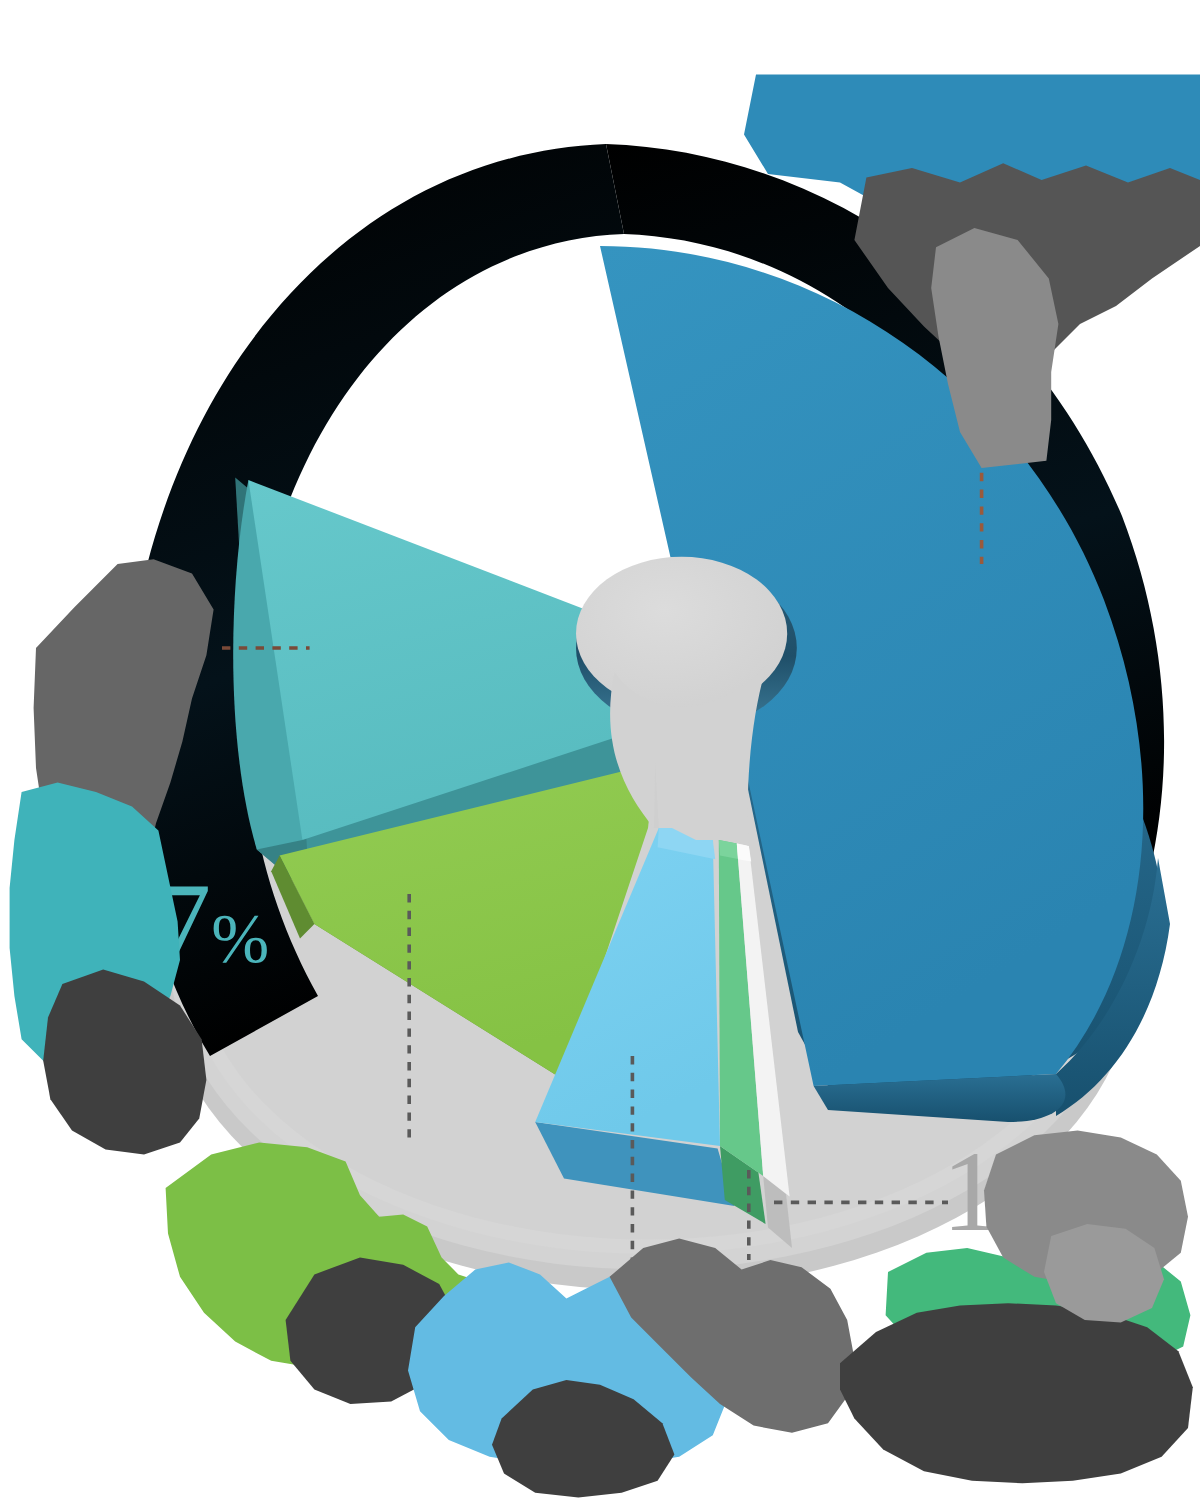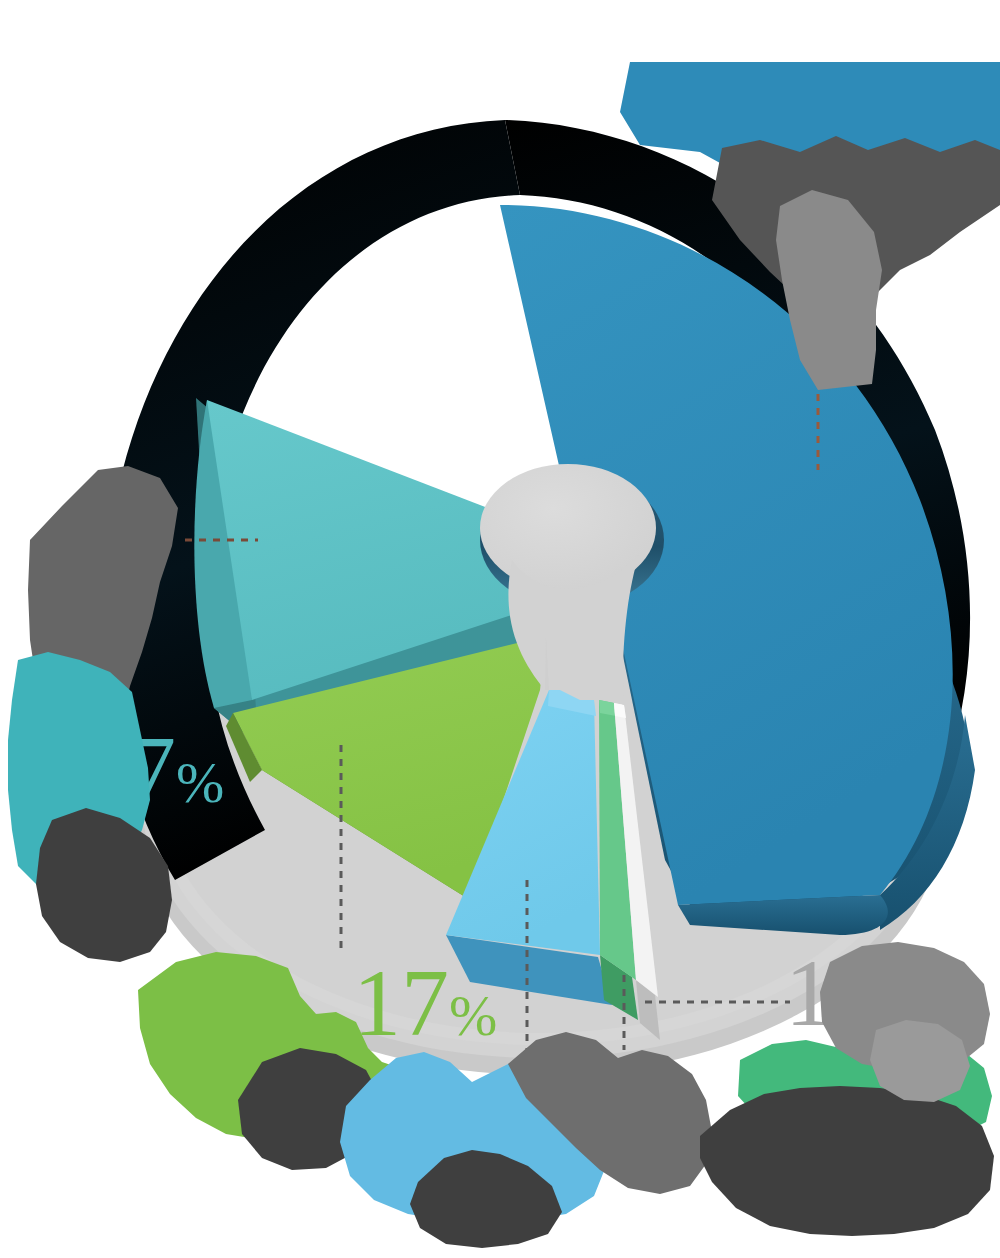--- a/index.html
+++ b/index.html
@@ -251,23 +251,20 @@
       <line x1="527" y1="880" x2="527" y2="1060" stroke="#5a5a5a"></line>
       <line x1="624" y1="975" x2="624" y2="1050" stroke="#5a5a5a"></line>
       <line x1="645" y1="1002" x2="790" y2="1002" stroke="#5a5a5a"></line>
     </g>
   </svg>
 
   <div class="pct-label" style="left:128px;top:722px;color:#4bb5bb;">
     <span class="pct-num">7</span><span class="pct-sign">%</span>
   </div>
 
-  <div class="pct-label" style="left:353px;top:955px;color:#7cbf46;">
-    <span class="pct-num">17</span><span class="pct-sign">%</span>
-  </div>
 
   <div class="pct-label" style="left:785px;top:945px;color:#a8a8a8;">
     <span class="pct-num">1</span>
   </div>
 
   <svg class="layer" viewBox="0 0 1000 1258">
 
     <path fill="#2e8bb8" d="M 630 62 L 1000 62 L 1000 170 L 990 200 L 840 205 L 760 185 L 700 152 L 640 145 L 620 112 Z"></path>
 
     <path fill="#555555" d="M 722 148 L 760 140 L 800 152 L 836 136 L 868 150 L 905 138 L 940 152 L 975 140 L 1000 150

